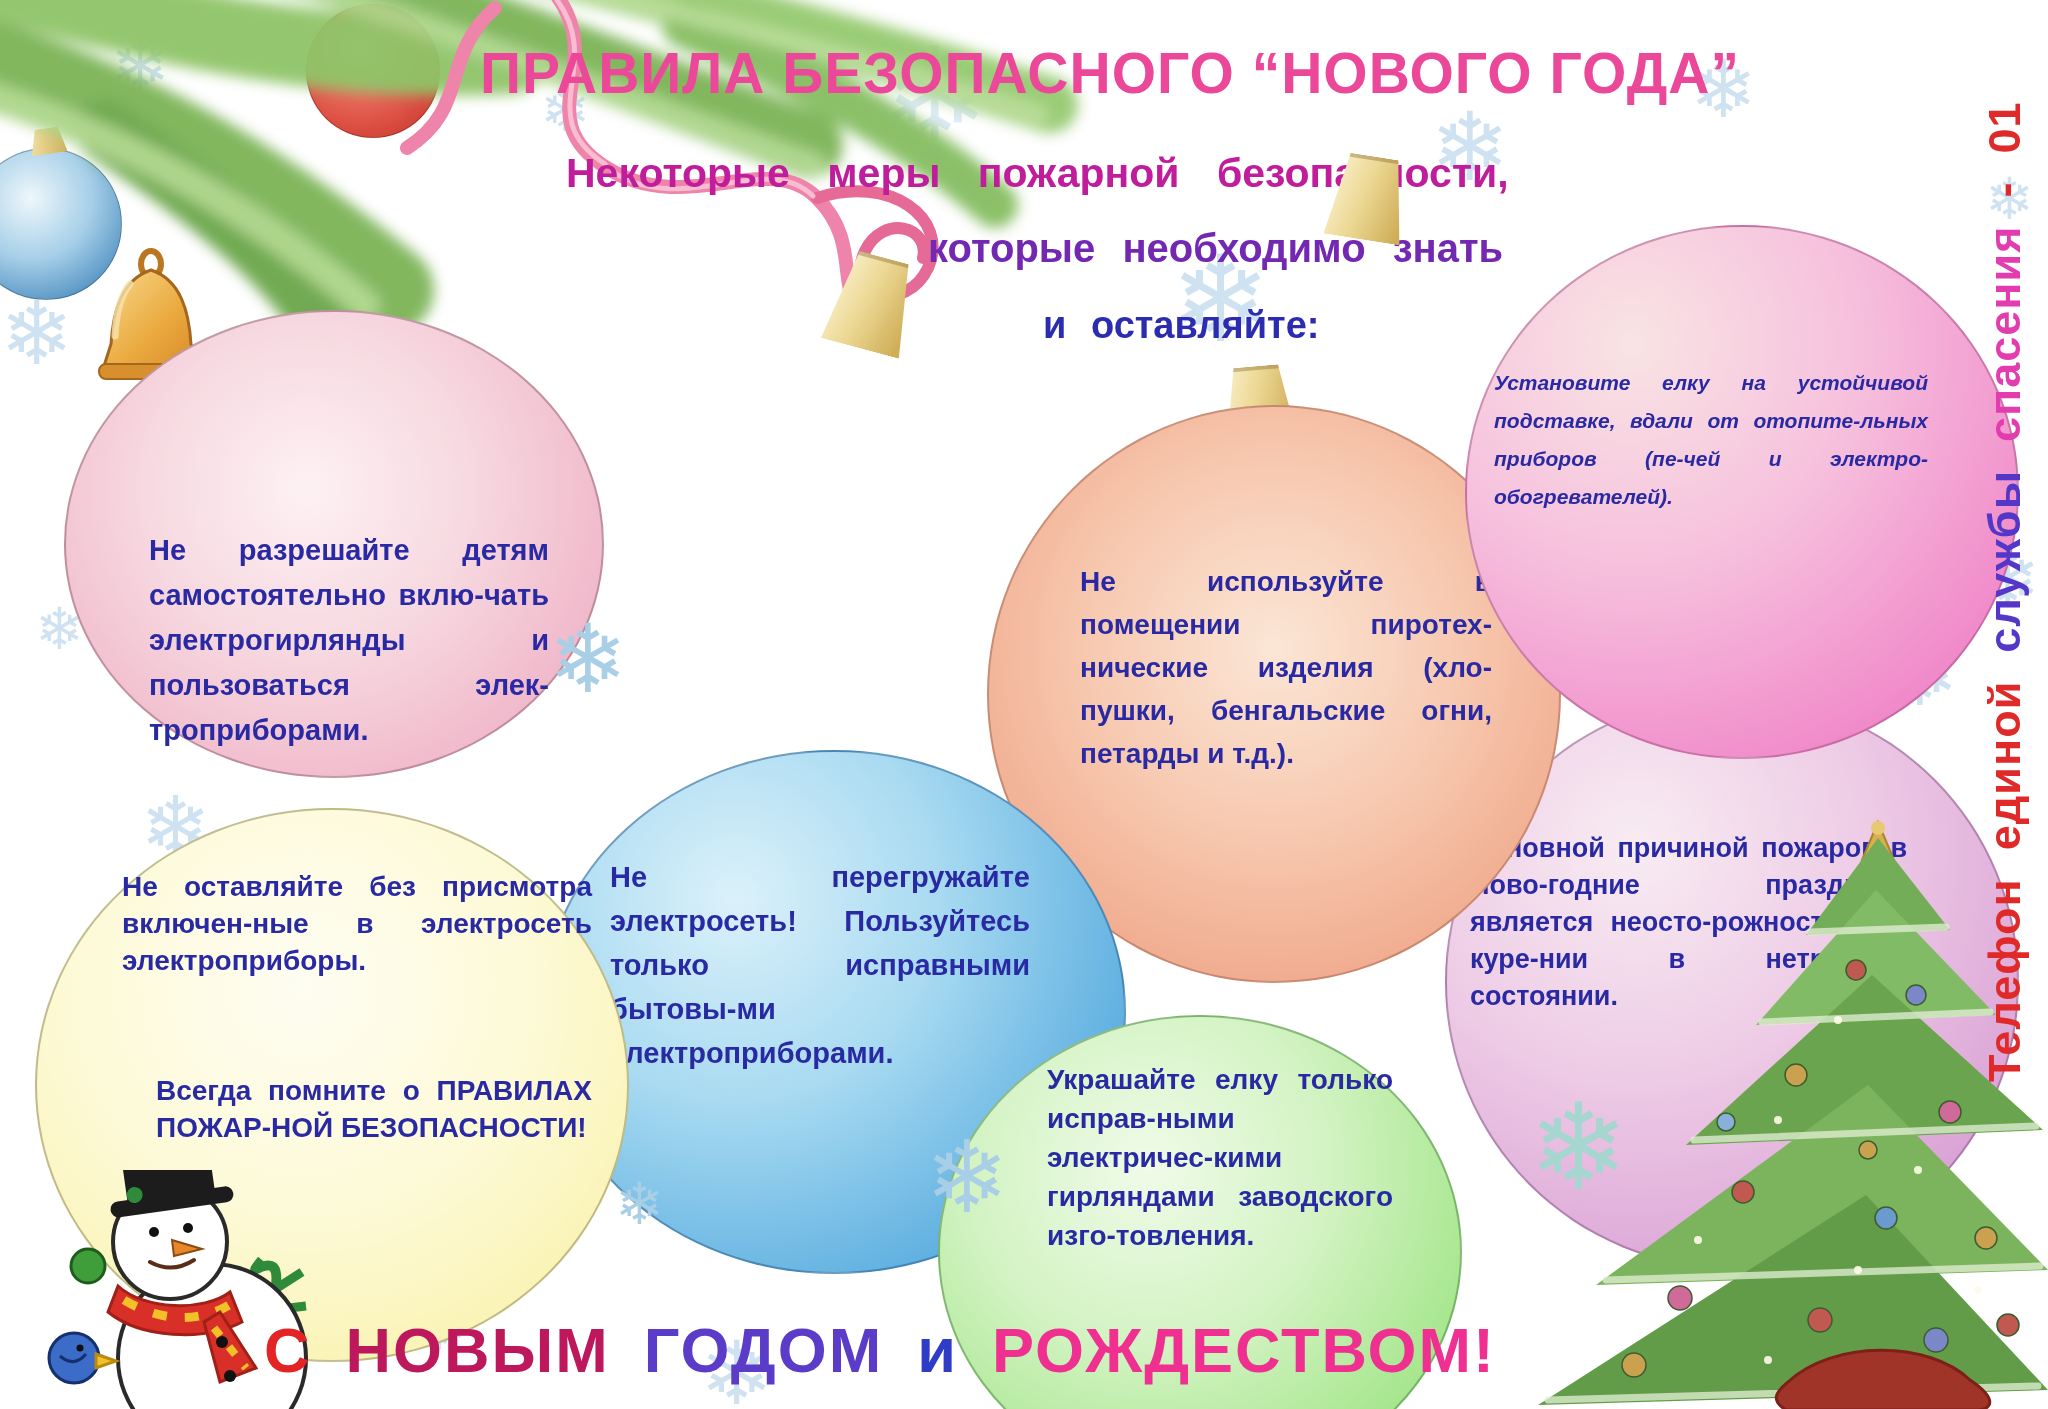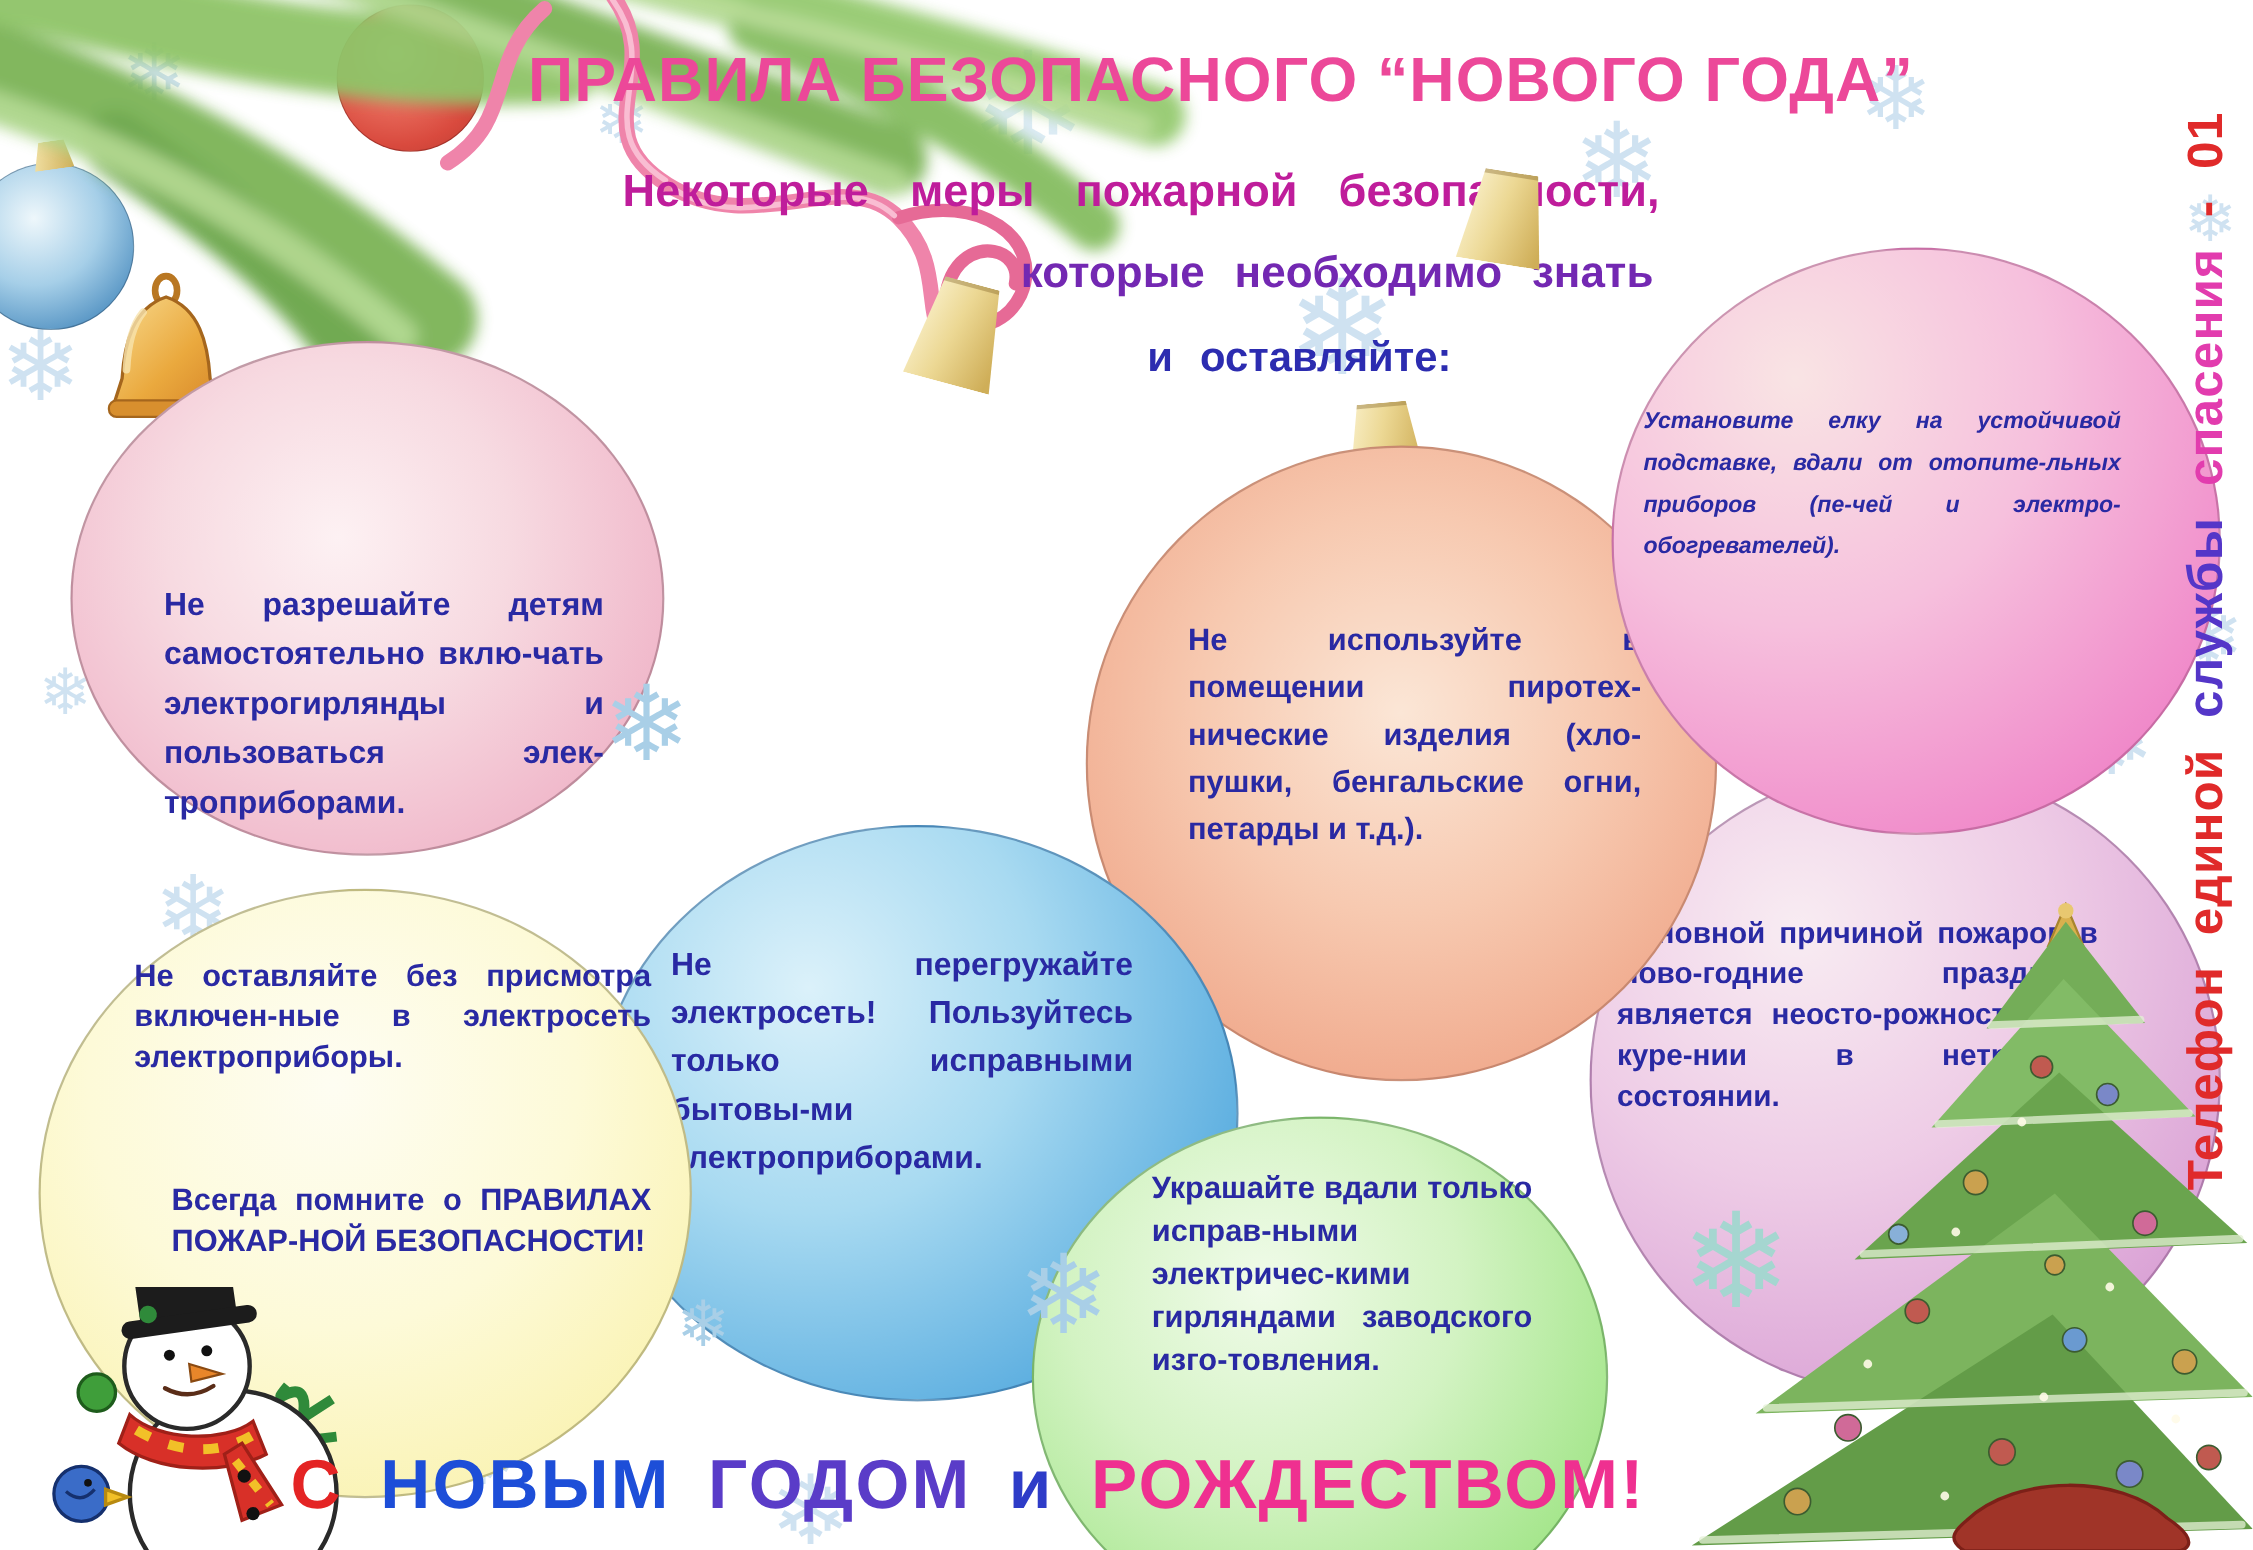--- a/index.html
+++ b/index.html
@@ -63,21 +63,21 @@
   .cap4{left:1328px;top:156px;width:80px;height:84px;transform:rotate(9deg);z-index:8;}
 
   
   .flake{position:absolute;font-family:"DejaVu Sans",sans-serif;color:#cfe2f1;z-index:1;line-height:1;}
   .flake.ov{z-index:16;color:#a9cfe7;}
   .flake.teal{color:#a5d6d0;}
 
   
   .greeting{position:absolute;left:230px;top:1314px;width:1300px;z-index:22;display:flex;
             justify-content:center;gap:34px;font-size:63px;font-weight:bold;letter-spacing:2px;}
-  .gw0{color:#e42424}.gw1{color:#1d4ed8}.gw2{color:#5a3cc8}.gw3{color:#2e3cc8}.gw4{color:#ef3090}
+  .gw0{color:#e42424}.gw1{color:#be185d}.gw2{color:#5a3cc8}.gw3{color:#2e3cc8}.gw4{color:#ef3090}
 
   
   .phone{position:absolute;left:1966px;top:1082px;width:1000px;height:78px;z-index:21;
          transform:rotate(-90deg);transform-origin:0 0;display:flex;gap:28px;align-items:center;
          font-size:45px;font-weight:bold;letter-spacing:1px;}
   .pw0{color:#e02a2a}.pw1{color:#e02a2a}.pw2{color:#5436c8}.pw3{color:#e23cae}
   .pw4{color:#e02a2a}.pw5{color:#e02a2a}
 
   
   .decor{position:absolute;}
@@ -192,21 +192,21 @@
     <div class="txt">Установите елку на устойчивой подставке, вдали от отопите-льных приборов (пе-чей и электро-обогревателей).</div>
   </div>
   <div class="ball ball5">
     <div class="txt">Не оставляйте без присмотра включен-ные в электросеть электроприборы.</div>
     <div class="txt txt2">Всегда помните о ПРАВИЛАХ ПОЖАР-НОЙ БЕЗОПАСНОСТИ!</div>
   </div>
   <div class="ball ball6">
     <div class="txt">Не перегружайте электросеть! Пользуйтесь только исправными бытовы-ми электроприборами.</div>
   </div>
   <div class="ball ball7">
-    <div class="txt">Украшайте вдали только исправ-ными электричес-кими гирляндами заводского изго-товления.</div>
+    <div class="txt">Украшайте елку только исправ-ными электричес-кими гирляндами заводского изго-товления.</div>
   </div>
   <div class="ball ball8">
     <div class="txt">Основной причиной пожаров в Ново-годние праздники является неосто-рожность при куре-нии в нетрезвом состоянии.</div>
   </div>
 
   <svg class="decor snowman-svg" width="312" height="242" viewBox="0 0 312 242">
     <g stroke="#2a2a2a" stroke-width="4" fill="#ffffff" stroke-linejoin="round">
       <path d="M250,135 C270,60 215,120 240,90" fill="none" stroke="#2f8a3a" stroke-width="10"></path>
       <path d="M252,120 l28,-18 M250,140 l34,-4 M248,158 l30,12" stroke="#2f8a3a" stroke-width="9" fill="none"></path>
       <circle cx="190" cy="188" r="94"></circle>

